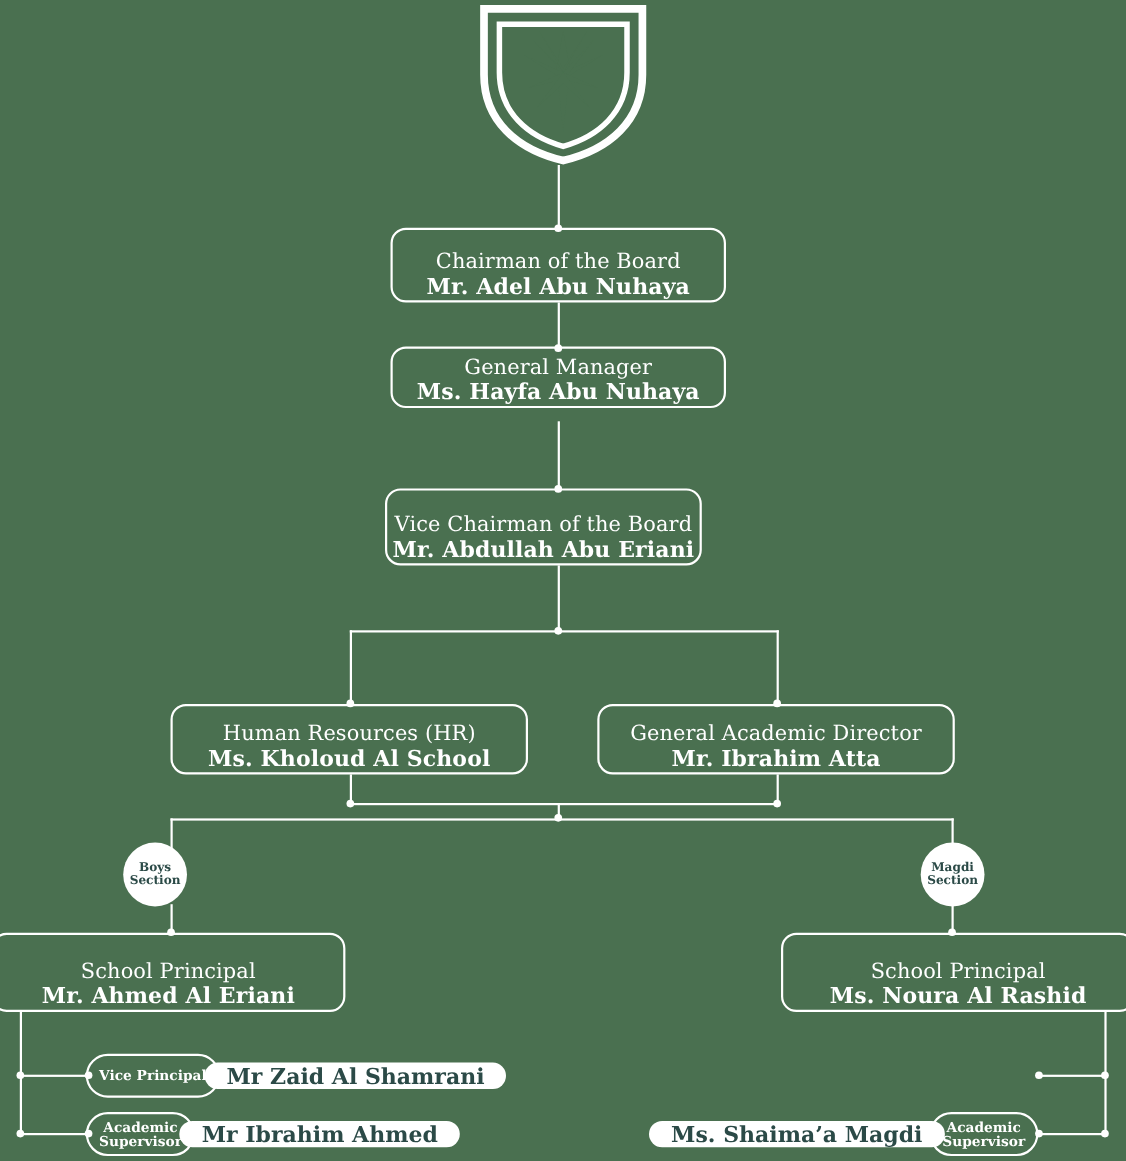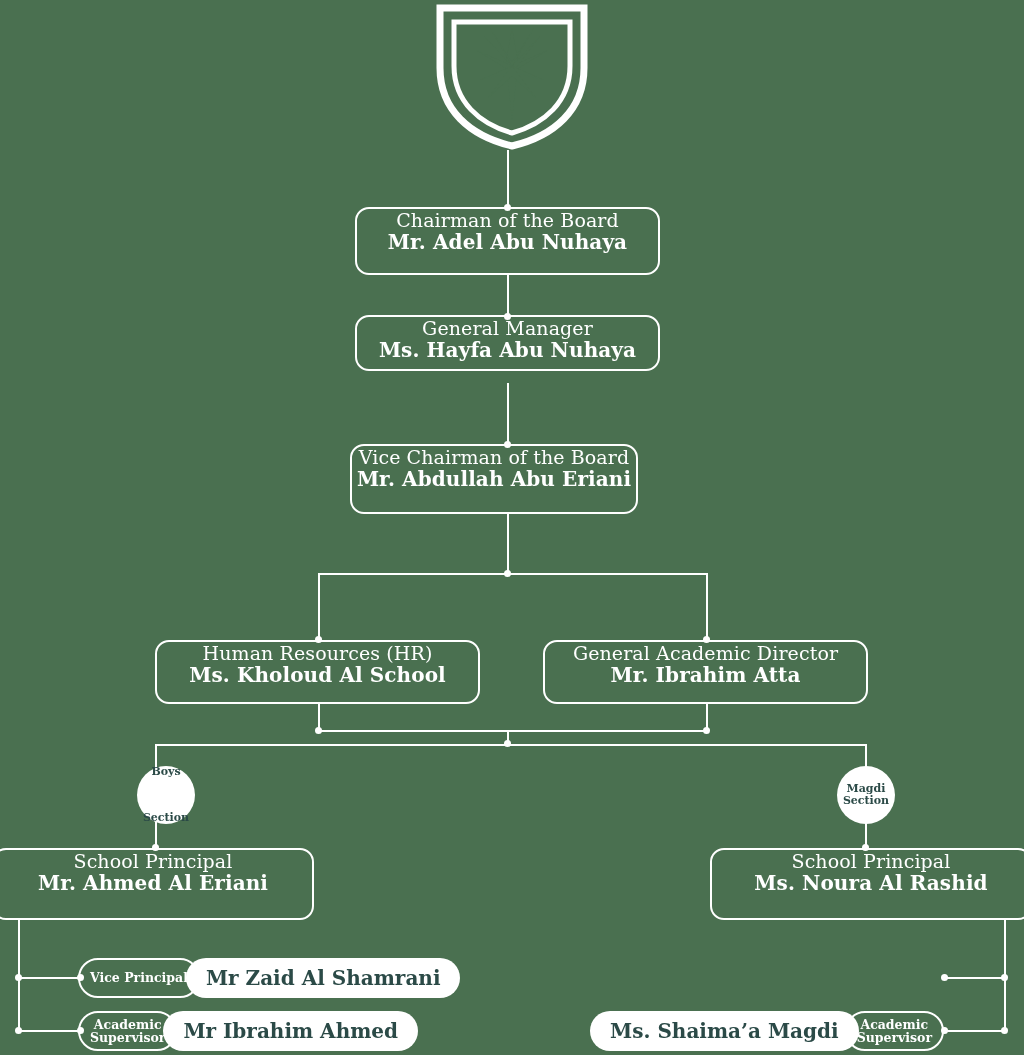--- a/index.html
+++ b/index.html
@@ -17,21 +17,21 @@
   .ln.v{width:2px;}
   .dot{position:absolute;width:7px;height:7px;border-radius:50%;background:#ffffff;}
 
   
   .box{
     position:absolute;
     box-sizing:border-box;
     border:2px solid #ffffff;
     border-radius:14px;
     display:flex;flex-direction:column;
-    align-items:center;justify-content:flex-start;
+    align-items:center;justify-content:flex-end;
     color:#ffffff;
     text-align:center;
     line-height:1.18;
   }
   .box .role{font-size:19px;font-weight:400;letter-spacing:.1px;}
   .box .person{font-size:20px;font-weight:700;letter-spacing:.1px;}
 
   
   .circle{
     position:absolute;
@@ -61,21 +61,21 @@
     padding:0 10px;
     position:relative;z-index:1;
   }
   .pill-name{
     box-sizing:border-box;
     background:#ffffff;
     border-radius:999px;
     color:#2b4a47;
     font-size:20px;font-weight:700;
     display:flex;align-items:center;justify-content:center;
-    height:40px;
+    height:24px;
     padding:0 20px;
     position:relative;z-index:2;
   }
   
   .pill-row.left .pill-name{margin-left:-14px;}
   
   .pill-row.right .pill-label{margin-left:-14px;z-index:1;}
   .pill-row.right .pill-name{z-index:2;}
 
   
@@ -148,21 +148,21 @@
   <div class="ln h" style="left:318px;top:730px;width:390px;"></div>
   <div class="dot" style="left:315px;top:727px;"></div>
   <div class="dot" style="left:703px;top:727px;"></div>
 
   <div class="ln v" style="left:507px;top:730px;height:16px;"></div>
   <div class="dot" style="left:504px;top:740px;"></div>
   <div class="ln h" style="left:155px;top:744px;width:712px;"></div>
   <div class="ln v" style="left:155px;top:744px;height:42px;"></div>
   <div class="ln v" style="left:865px;top:744px;height:42px;"></div>
 
-  <div class="circle" style="left:137px;top:766px;width:58px;height:58px;justify-content:space-between;">
+  <div class="circle" style="left:112px;top:766px;width:58px;height:58px;">
     <span>Boys</span>
     <span>Section</span>
   </div>
   <div class="circle" style="left:837px;top:766px;width:58px;height:58px;">
     <span>Magdi</span>
     <span>Section</span>
   </div>
 
   <div class="ln v" style="left:155px;top:822px;height:28px;"></div>
   <div class="ln v" style="left:865px;top:822px;height:28px;"></div>

